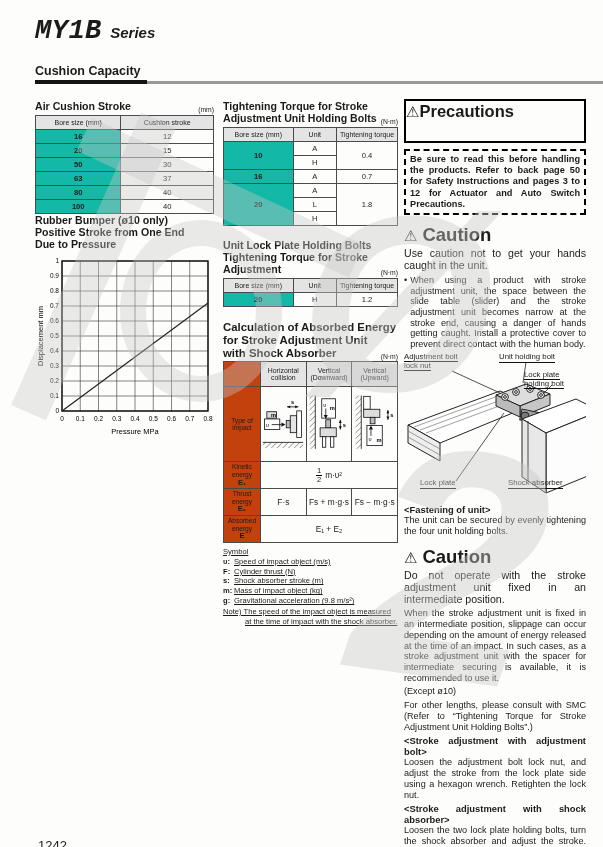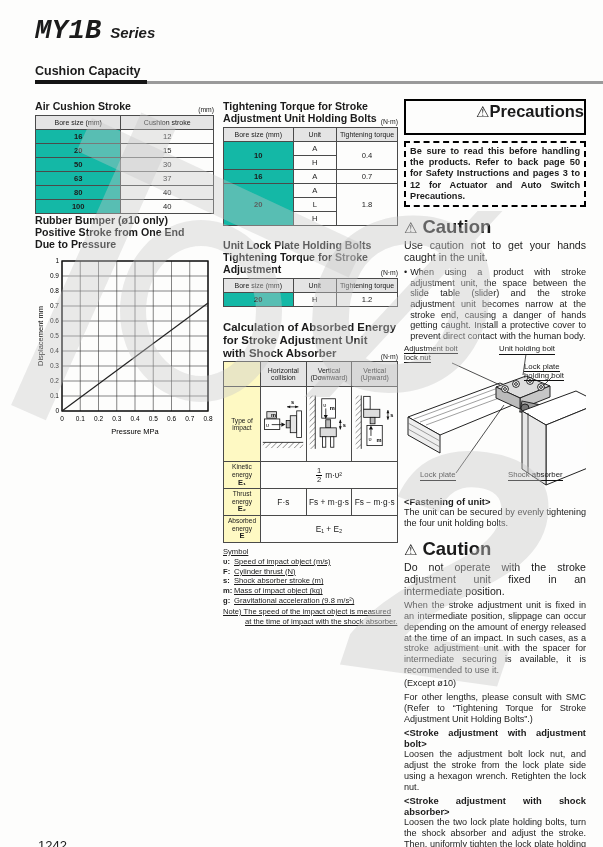--- a/index.html
+++ b/index.html
@@ -28,33 +28,33 @@
   
   table{border-collapse:collapse;width:100%;font-size:7.6px;table-layout:fixed;}
   table.data{border:1.6px solid #222;margin-top:2px;}
   .data th,.data td{border:1px solid #4a4a4a;text-align:center;padding:1px 2px;height:11px;}
   .data th{background:#e4e4e4;font-weight:normal;font-size:7px;}
   .data td.bore{background:#14b8a6;font-weight:bold;}
   
   .abs td,.abs th{border:1px solid #4a4a4a;text-align:center;padding:1px;}
   .abs{border:1.6px solid #222;margin-top:2px;}
   .abs th{background:#e4e4e4;font-weight:normal;font-size:6.9px;height:22px;line-height:1.1;}
-  .abs .rowlab{background:#fef9c3;font-size:6.6px;line-height:1.15;width:37px;}
+  .abs .rowlab{background:#c2410c;font-size:6.6px;line-height:1.15;width:37px;}
   .abs .rowlab b{font-size:7.5px;}
   .formula{font-size:8.3px;}
   .frac{display:inline-flex;flex-direction:column;line-height:1.05;font-size:7.6px;vertical-align:middle;margin-right:3px;}
   .frac .fn{border-bottom:1px solid #000;padding:0 1px;}
   
   .symbols{font-size:7.6px;margin-top:4px;line-height:1.3;text-decoration:underline;}
   .symbols .sym{display:inline-block;width:11px;font-weight:bold;}
   .symbols .note{padding-left:22px;text-indent:-22px;margin-top:1px;}
   
   .chart-title{font-size:10.6px;font-weight:bold;line-height:1.15;}
   
-  .prec-box{border:2.4px solid #000;text-align:right;padding:1px 0 12px;}
+  .prec-box{border:2.4px solid #000;text-align:left;padding:1px 0 20px;}
   .prec-box .t{font-size:16.5px;font-weight:bold;}
   .prec-dash{border:2px dashed #000;margin-top:6px;padding:3px 4px;font-size:9.2px;font-weight:bold;
              text-align:justify;line-height:1.22;}
   .caut-head{display:flex;align-items:baseline;gap:5px;margin-top:9px;font-size:18.5px;font-weight:bold;}
   .warn-tri{font-size:15px;font-weight:normal;}
   .caut-sub{font-size:10.6px;font-weight:normal;text-align:justify;line-height:1.12;margin-top:2px;}
   .bodyp{font-size:9.1px;text-align:justify;line-height:1.18;margin-top:3px;}
   .bullet{display:flex;gap:3px;}
   .bullet .dot{flex:0 0 auto;}
   .subhead{font-size:9.4px;font-weight:bold;margin-top:4px;text-align:justify;line-height:1.12;}

